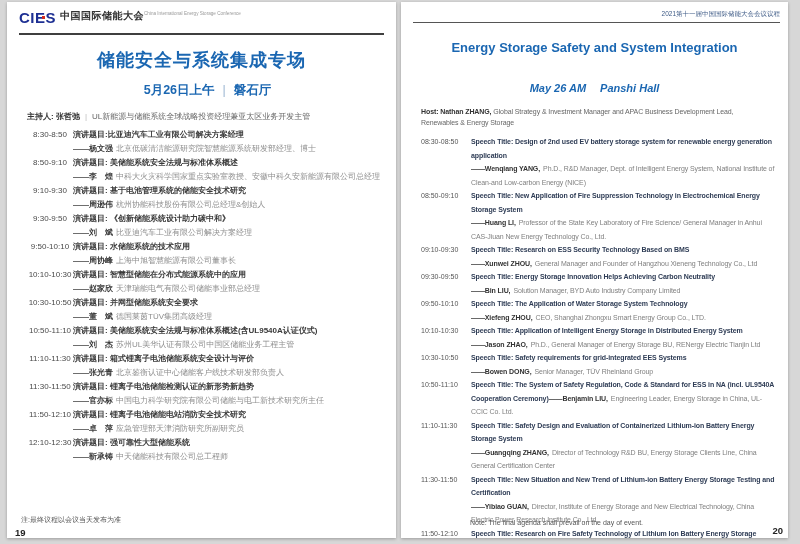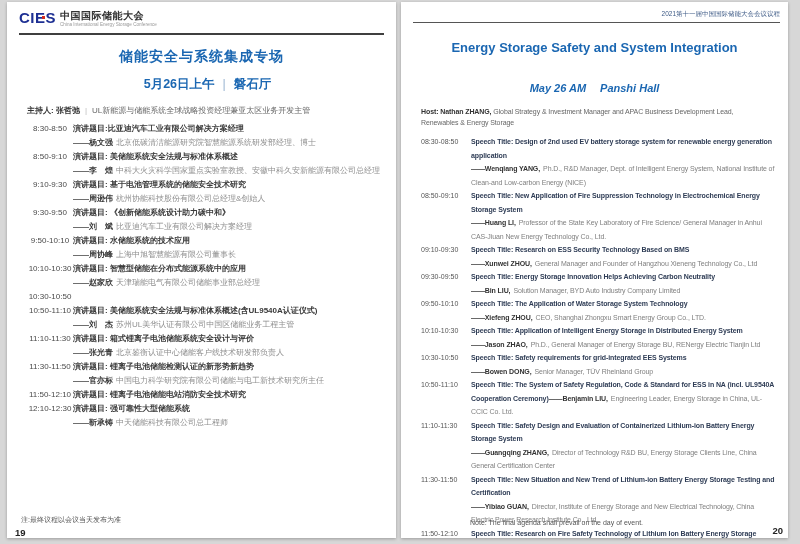--- a/index.html
+++ b/index.html
@@ -21,33 +21,33 @@
   .lp-header { padding:8px 12px 0 12px; }
   .logo-row { display:flex; align-items:flex-start; gap:4px; height:20px; }
   .logo-mark {
     position:relative; font-weight:800; font-size:15px; line-height:15px;
     color:#1d2f93; letter-spacing:0.5px; font-family:"Liberation Sans",sans-serif;
   }
   .logo-mark::after {
     content:""; position:absolute; width:3px; height:3px; background:#d42a1e;
     left:63%; top:6px;
   }
-  .logo-names { display:flex; flex-direction:column; justify-content:flex-start; }
+  .logo-names { display:flex; flex-direction:row; justify-content:flex-start; }
   .logo-cn { font-weight:700; font-size:10px; line-height:11px; color:#333; letter-spacing:0.5px; }
   .logo-en { font-size:5px; line-height:6px; color:#999; transform:scale(.92); transform-origin:left top; white-space:nowrap; }
   .rule { height:2px; background:#3f3f3f; margin-top:3px; }
   .rule.thin { height:1px; background:#555; margin-top:4px; }
 
   
   .rp-header { padding:7px 8px 0 12px; }
   .rp-issue { text-align:right; font-size:6.5px; color:#3d5a86; line-height:9px; }
 
   
   .session-title { text-align:center; color:#1b67b2; font-weight:700; }
-  .page-left  .session-title { font-size:14px; margin-top:13px; letter-spacing:1px; }
+  .page-left  .session-title { font-size:18px; margin-top:13px; letter-spacing:1px; }
   .page-right .session-title { font-size:13px; margin-top:17px; }
   .session-sub { text-align:center; color:#1b67b2; font-weight:700; }
   .page-left  .session-sub { font-size:12.5px; margin-top:10px;margin-left:12px; }
   .page-right .session-sub { font-size:11px; margin-top:27px;font-style:italic; }
   .sub-sep { color:#9db7d3; font-weight:400; margin:0 8px; }
   .sub-gap { display:inline-block; width:14px; }
 
   
   .host { margin:12px 20px 6px 20px; font-size:8px; color:#666; line-height:11px; }
   .page-right .host { font-size:7px; margin:12px 16px 7px 20px; letter-spacing:-0.1px; }
@@ -150,20 +150,24 @@
   <div class="item">
     <span class="time">10:10-10:30</span>
     <div class="ibody">
       <p class="ititle"><span class="tbold">演讲题目: 智慧型储能在分布式能源系统中的应用</span><span class="inline-slot"></span></p>
       <p class="ispeaker"><span class="sbold">——赵家欣</span><span class="aff">天津瑞能电气有限公司储能事业部总经理</span></p>
     </div>
   </div>
 
   <div class="item">
     <span class="time">10:30-10:50</span>
+    <div class="ibody">
+      <p class="ititle"><span class="tbold">演讲题目: 并网型储能系统安全要求</span><span class="inline-slot"></span></p>
+      <p class="ispeaker"><span class="sbold">——董　斌</span><span class="aff">德国莱茵TÜV集团高级经理</span></p>
+    </div>
   </div>
 
   <div class="item">
     <span class="time">10:50-11:10</span>
     <div class="ibody">
       <p class="ititle"><span class="tbold">演讲题目: 美储能系统安全法规与标准体系概述(含UL9540A认证仪式)</span><span class="inline-slot"></span></p>
       <p class="ispeaker"><span class="sbold">——刘　杰</span><span class="aff">苏州UL美华认证有限公司中国区储能业务工程主管</span></p>
     </div>
   </div>
 
@@ -180,20 +184,21 @@
     <div class="ibody">
       <p class="ititle"><span class="tbold">演讲题目: 锂离子电池储能检测认证的新形势新趋势</span><span class="inline-slot"></span></p>
       <p class="ispeaker"><span class="sbold">——官亦标</span><span class="aff">中国电力科学研究院有限公司储能与电工新技术研究所主任</span></p>
     </div>
   </div>
 
   <div class="item">
     <span class="time">11:50-12:10</span>
     <div class="ibody">
       <p class="ititle"><span class="tbold">演讲题目: 锂离子电池储能电站消防安全技术研究</span><span class="inline-slot"></span></p>
+      <p class="ispeaker"><span class="sbold">——卓　萍</span><span class="aff">应急管理部天津消防研究所副研究员</span></p>
     </div>
   </div>
 
   <div class="item">
     <span class="time">12:10-12:30</span>
     <div class="ibody">
       <p class="ititle"><span class="tbold">演讲题目: 强可靠性大型储能系统</span><span class="inline-slot"></span></p>
       <p class="ispeaker"><span class="sbold">——靳承铸</span><span class="aff">中天储能科技有限公司总工程师</span></p>
     </div>
   </div>

